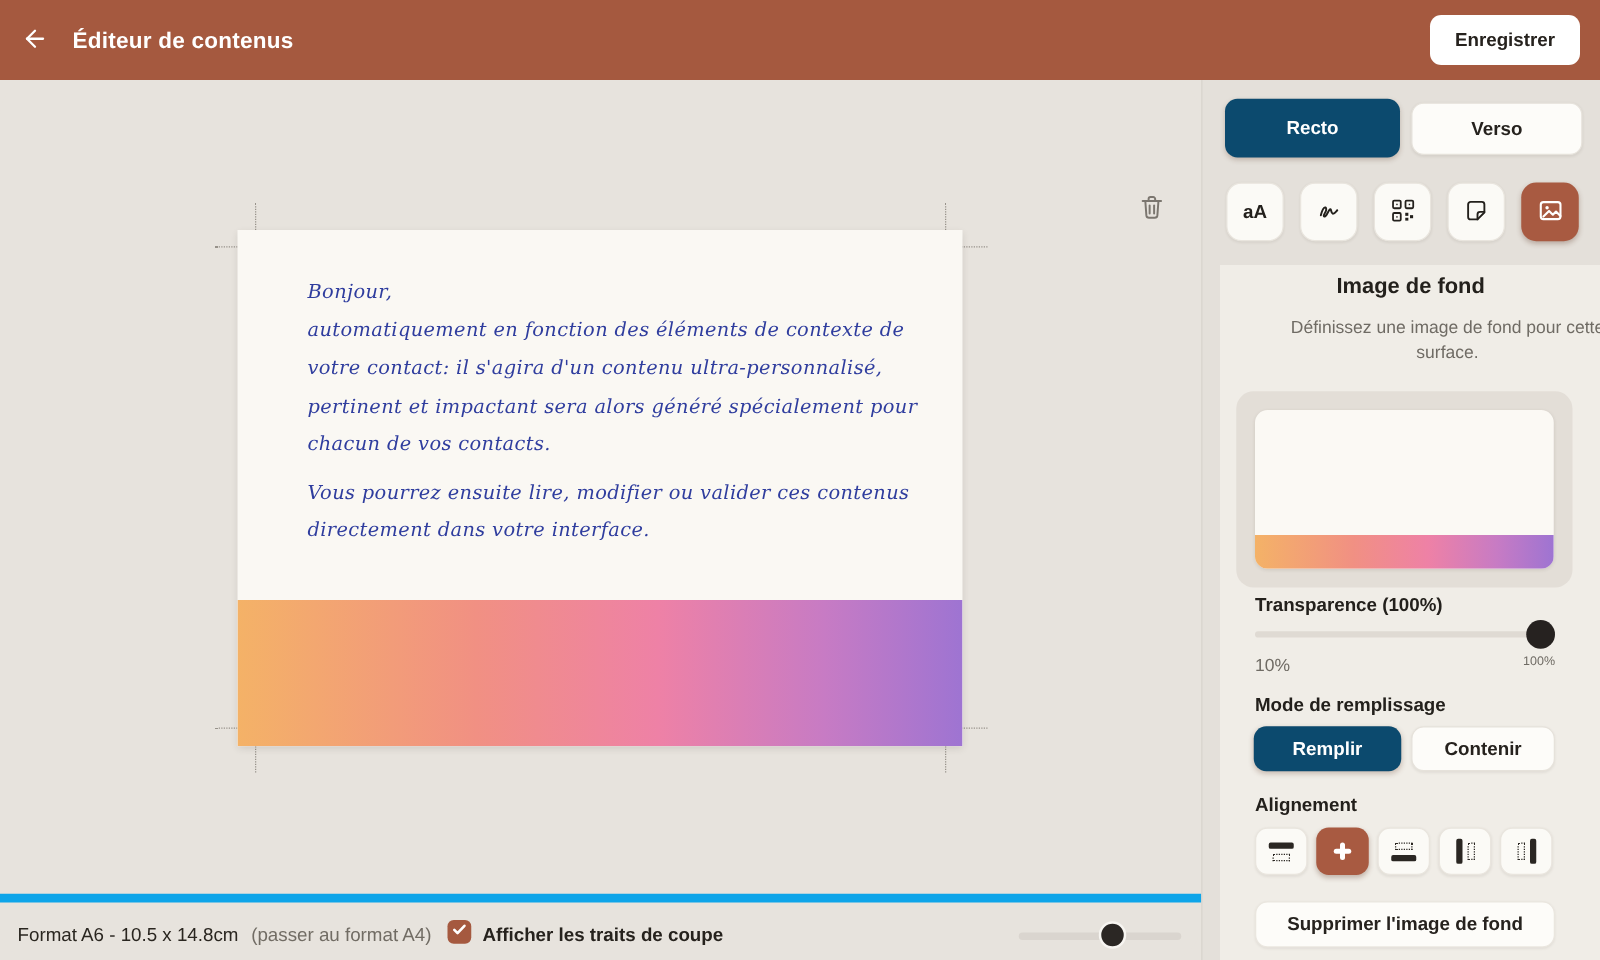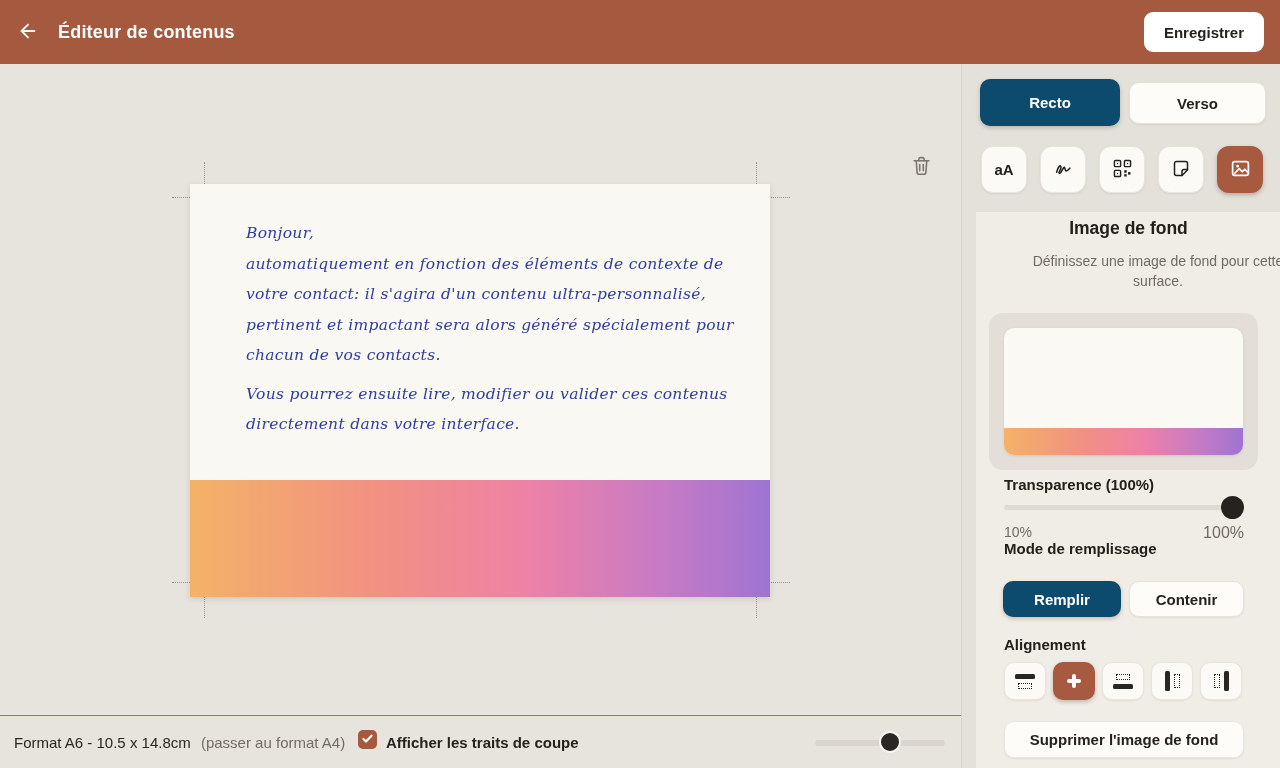--- a/index.html
+++ b/index.html
@@ -30,21 +30,21 @@
   .letter .para-gap { margin-top:8px; }
 
   
   .crop-v { position:absolute; width:0; border-left:1px dotted #97928A; top:98px; height:456px; }
   .crop-h { position:absolute; height:0; border-top:1px dotted #97928A; left:172px; width:618px; }
 
   .trash-btn { position:absolute; left:906px; top:88px; width:30px; height:30px; border:none; background:transparent;
                cursor:pointer; display:flex; align-items:center; justify-content:center; }
 
   
-  .bottom-bar { position:absolute; left:0; top:651px; width:1120px; height:53px; border-top:1px solid #0ea5e9;text-align:right; }
+  .bottom-bar { position:absolute; left:0; top:651px; width:1120px; height:53px; border-top:7px solid #0ea5e9;text-align:right; }
   .format-text { position:absolute; left:14px; top:18px; font-size:15px; color:#2A2620; }
   .format-switch { color:#716C64; cursor:pointer; }
   .crop-check { position:absolute; left:358px; top:14px; width:19px; height:19px; background:#A5593F;
                 border-radius:5px; display:flex; align-items:center; justify-content:center; cursor:pointer; }
   .crop-check-label { position:absolute; left:386px; top:18px; font-size:15px; color:#26221D;font-weight:bold; }
   .zoom-slider { position:absolute; left:815px; top:24px; width:130px; height:6px; background:#DAD5CF;
                  border-radius:3px; cursor:pointer; }
   .zoom-thumb { position:absolute; left:64px; top:-9px; width:22px; height:22px; border-radius:50%;
                 background:#2B2724; border:2px solid #F7F5F1; cursor:pointer; }
 
@@ -75,21 +75,21 @@
            border-radius:10px; overflow:hidden; box-shadow:0 1px 3px rgba(60,50,40,.12); }
   .thumb-grad { position:absolute; left:0; bottom:0; width:100%; height:27px;
            background:linear-gradient(90deg,#F4B267 0%,#F19083 33%,#EE81A6 58%,#C77BC4 81%,#9E74D2 100%); }
 
   .lbl { position:absolute; left:28px; font-size:15px; font-weight:600; color:#23201C; }
   .t-track { position:absolute; left:28px; top:293px; width:240px; height:5px; background:#DFDAD3;
              border-radius:3px; cursor:pointer; }
   .t-thumb { position:absolute; left:245px; top:284px; width:23px; height:23px; border-radius:50%;
              background:#262220; cursor:pointer; }
   .t-min { position:absolute; left:28px; top:312px; font-size:14px; color:#6F6B64; }
-  .t-max { position:absolute; right:37px; top:312px; font-size:16px; color:#6F6B64; }
+  .t-max { position:absolute; right:37px; top:312px; font-size:10px; color:#6F6B64; }
 
   .fill-btn { position:absolute; top:369px; height:36px; border-radius:10px; font-size:15px; font-weight:600;
               display:flex; align-items:center; justify-content:center; cursor:pointer;
               font-family:"Liberation Sans",sans-serif; }
   .fill-fill { left:27px; width:118px; }
   .fill-contain { left:153px; width:115px; }
 
   .align-btn { position:absolute; top:450px; width:42px; height:38px; border-radius:10px; cursor:pointer;
                display:flex; align-items:center; justify-content:center; }
   .ai { position:relative; width:20px; height:15px; }
@@ -232,21 +232,21 @@
           <div class="thumb-grad"></div>
         </div>
       </div>
 
       <div class="lbl" style="top:264px;">Transparence (100%)</div>
       <div class="t-track"></div>
       <div class="t-thumb"></div>
       <div class="t-min">10%</div>
       <div class="t-max">100%</div>
 
-      <div class="lbl" style="top:328px;">Mode de remplissage</div>
+      <div class="lbl" style="top:344px;">Mode de remplissage</div>
       <button class="fill-btn fill-fill seg-active">Remplir</button>
       <button class="fill-btn fill-contain seg-idle">Contenir</button>
 
       <div class="lbl" style="top:424px;">Alignement</div>
 
       <button class="align-btn tool-idle" style="left:28px;">
         <span class="ai">
           <span class="solid-h" style="top:0;"></span>
             <span class="dot-h" style="bottom:0;"></span>
         </span>

